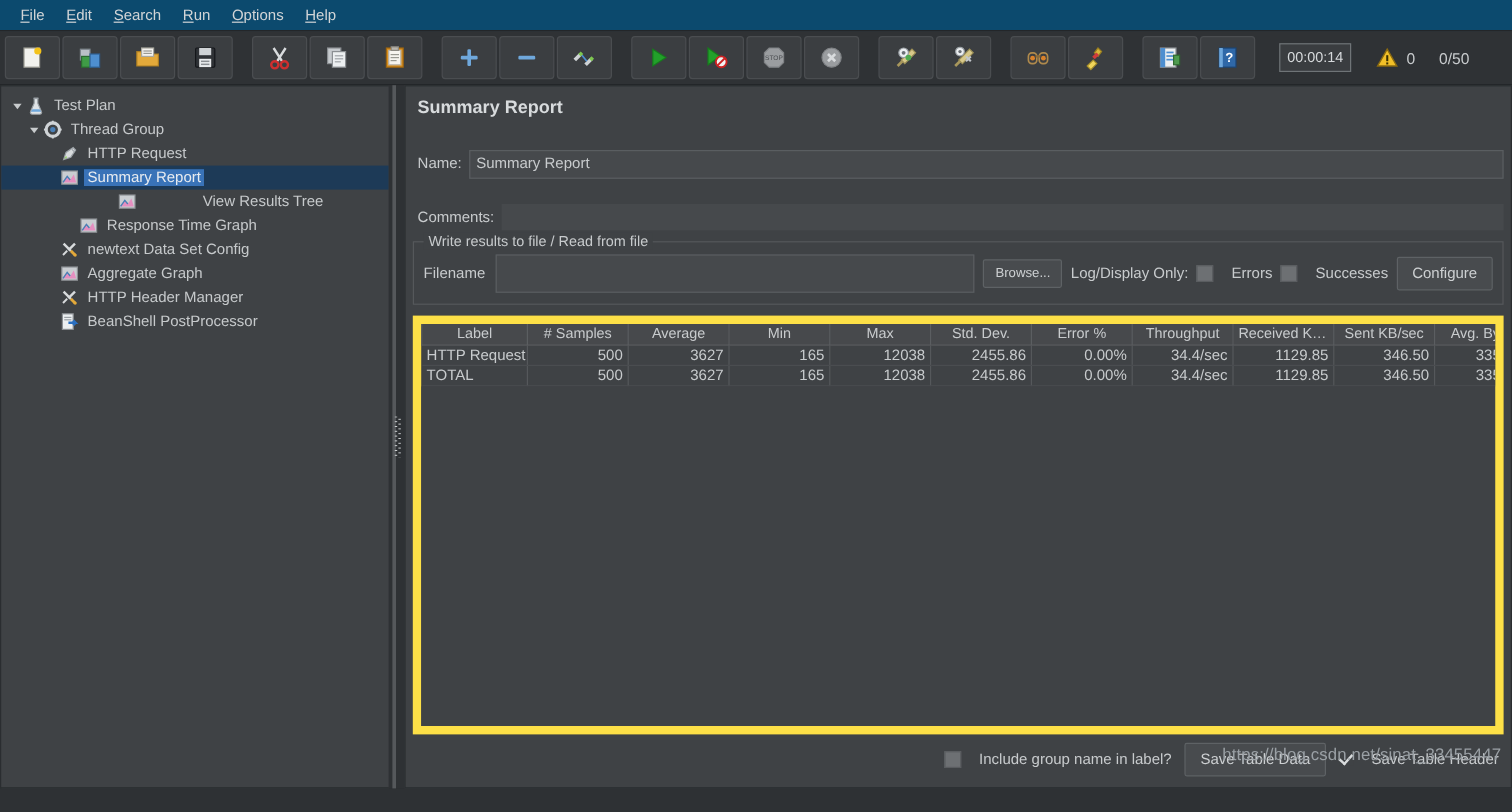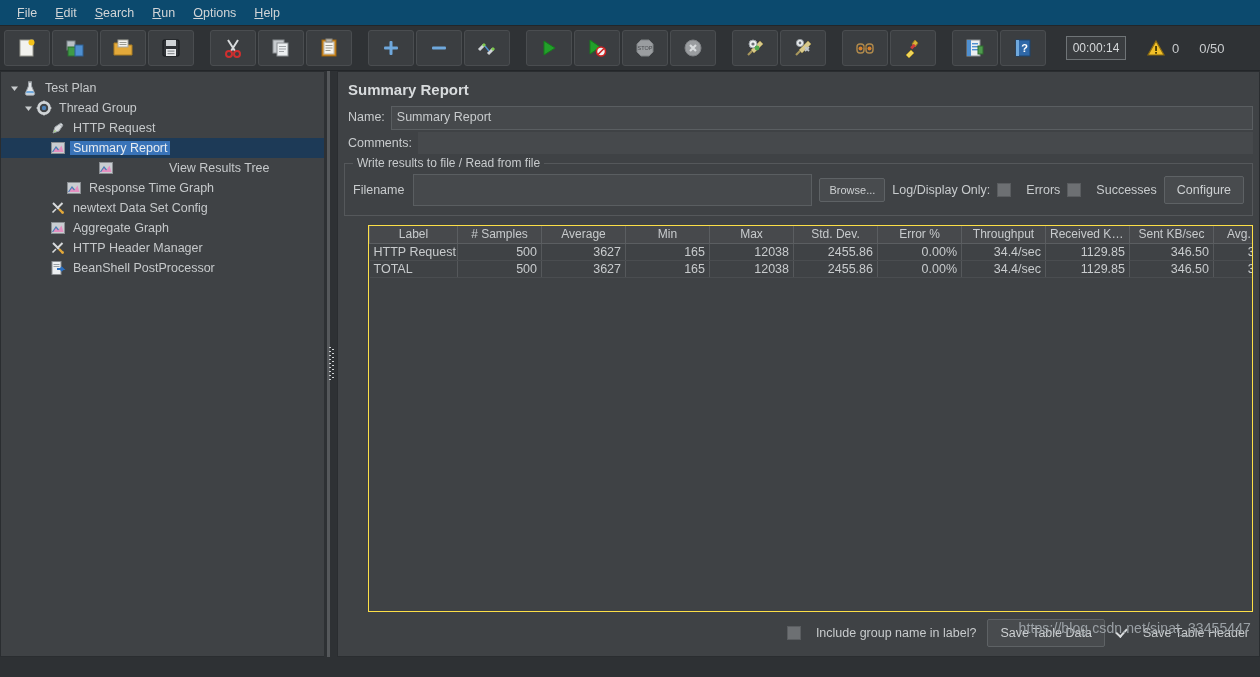--- a/index.html
+++ b/index.html
@@ -55,21 +55,21 @@
         font-size:12.5px;color:#c6c9cb;padding-left:6px;}
   .node.sel{background:#1d3a57;}
   .node .twisty{width:14px;flex:0 0 14px;display:flex;align-items:center;justify-content:center;}
   .node .ico{width:18px;flex:0 0 18px;display:flex;align-items:center;justify-content:center;margin-right:3px;}
   .node .lbl{padding:0 3px;}
   .node.sel .lbl{background:#3973b8;color:#e8ecf0;}
 
   
   .panel-inner{padding:9px 6px 0 6px;display:flex;flex-direction:column;flex:1 1 auto;min-height:0;}
   .panel-title{font-size:15px;font-weight:bold;color:#d8dbdd;padding:0 2px 8px 4px;}
-  .field-row{display:flex;align-items:stretch;margin-bottom:2px;}
+  .field-row{display:flex;align-items:stretch;margin-bottom:2px;margin-top:19px;}
   .field-label{font-size:12.5px;color:#c8cbcd;padding:4px 6px 0 4px;white-space:nowrap;}
   .txtinput{flex:1 1 auto;background:#46494c;border:1px solid #5a5e61;height:20px;
             font-size:12.5px;color:#c8cbcd;padding:1px 5px;line-height:18px;overflow:hidden;
             white-space:nowrap;}
   .txtinput.plain{border:none;background:#46494c;}
 
   
   .groupbox{margin-top:7px;border:1px solid #55585b;padding:10px 8px 9px 8px;position:relative;}
   .groupbox>.gtitle{position:absolute;top:-8px;left:8px;background:#3f4245;padding:0 4px;
         font-size:12px;color:#c8cbcd;white-space:nowrap;}
@@ -83,21 +83,21 @@
   .chk-lbl{font-size:12.5px;color:#c8cbcd;white-space:nowrap;}
   .chkbox{width:12px;height:12px;background:#6d7073;border:1px solid #5a5d60;display:inline-block;
           flex:0 0 12px;position:relative;cursor:pointer;}
   .chkbox.checked{background:#3f4245;border:none;}
   .chkbox.checked::after{content:"";position:absolute;left:2px;top:0px;width:5px;height:9px;
         border:solid #d8dbdd;border-width:0 2px 2px 0;transform:rotate(42deg);}
   .chk-group{display:flex;align-items:flex-start;gap:15px;}
 
   
   .tablewrap{margin-top:9px;flex:1 1 auto;min-height:0;display:flex;flex-direction:column;
-             border:1px solid #fde047;background:#3f4245;overflow:hidden;margin-left:24px;}
+             border:7px solid #fde047;background:#3f4245;overflow:hidden;}
   table.rpt{border-collapse:collapse;width:100%;table-layout:fixed;}
   table.rpt th{background:#47494c;border:1px solid #5b5e61;border-top:none;
      font-size:12px;font-weight:normal;color:#c8cbcd;height:17px;line-height:17px;
      text-align:center;padding:0 4px;overflow:hidden;white-space:nowrap;text-overflow:ellipsis;}
   table.rpt td{border-right:1px solid #55585b;border-bottom:1px solid #4a4d50;
      font-size:12.5px;color:#c8cbcd;height:16px;line-height:16px;padding:0 4px;
      white-space:nowrap;overflow:hidden;background:#3f4245;}
   table.rpt td.num{text-align:right;}
   table.rpt td.lbl{text-align:left;}
   .tblbody{flex:1 1 auto;background:#3f4245;}

